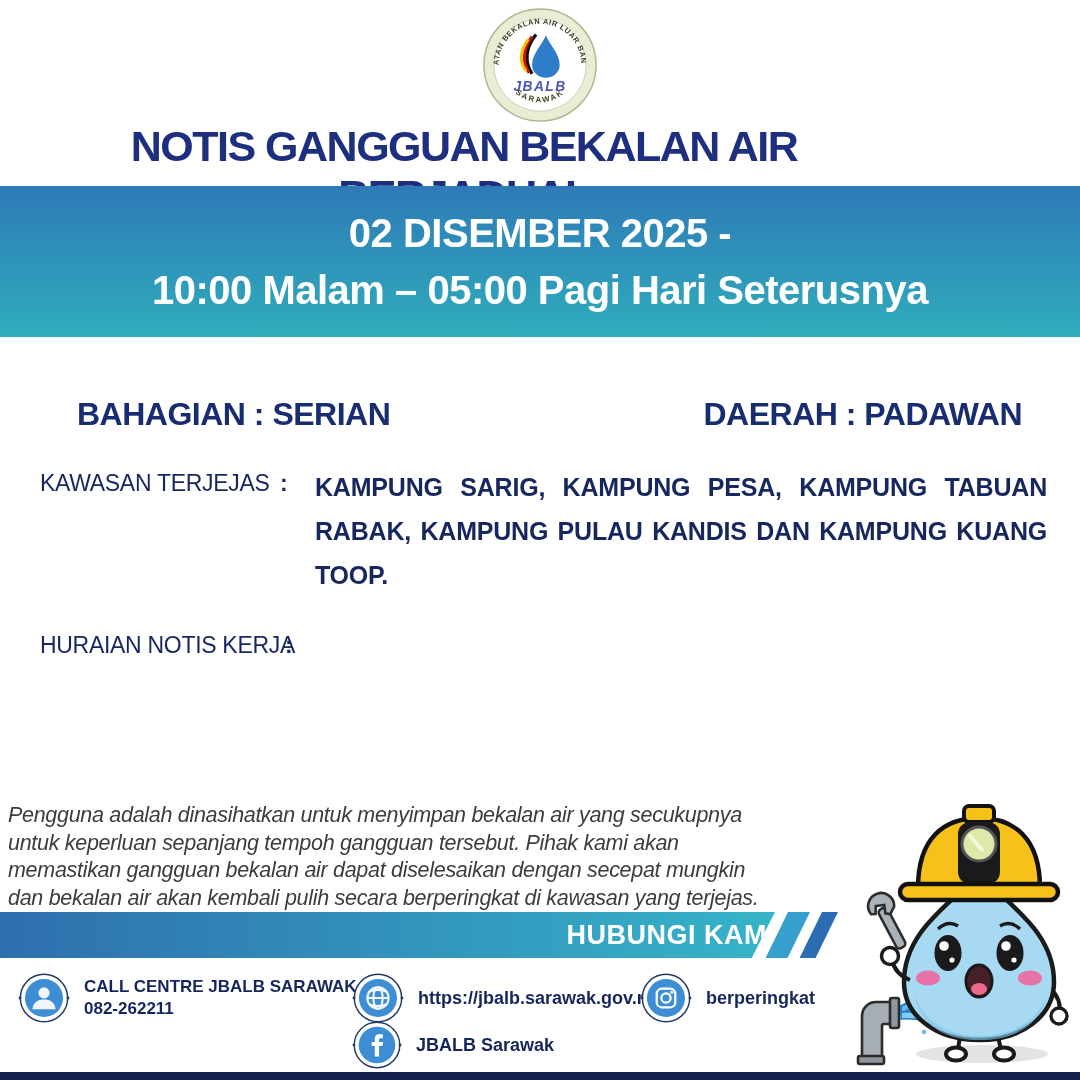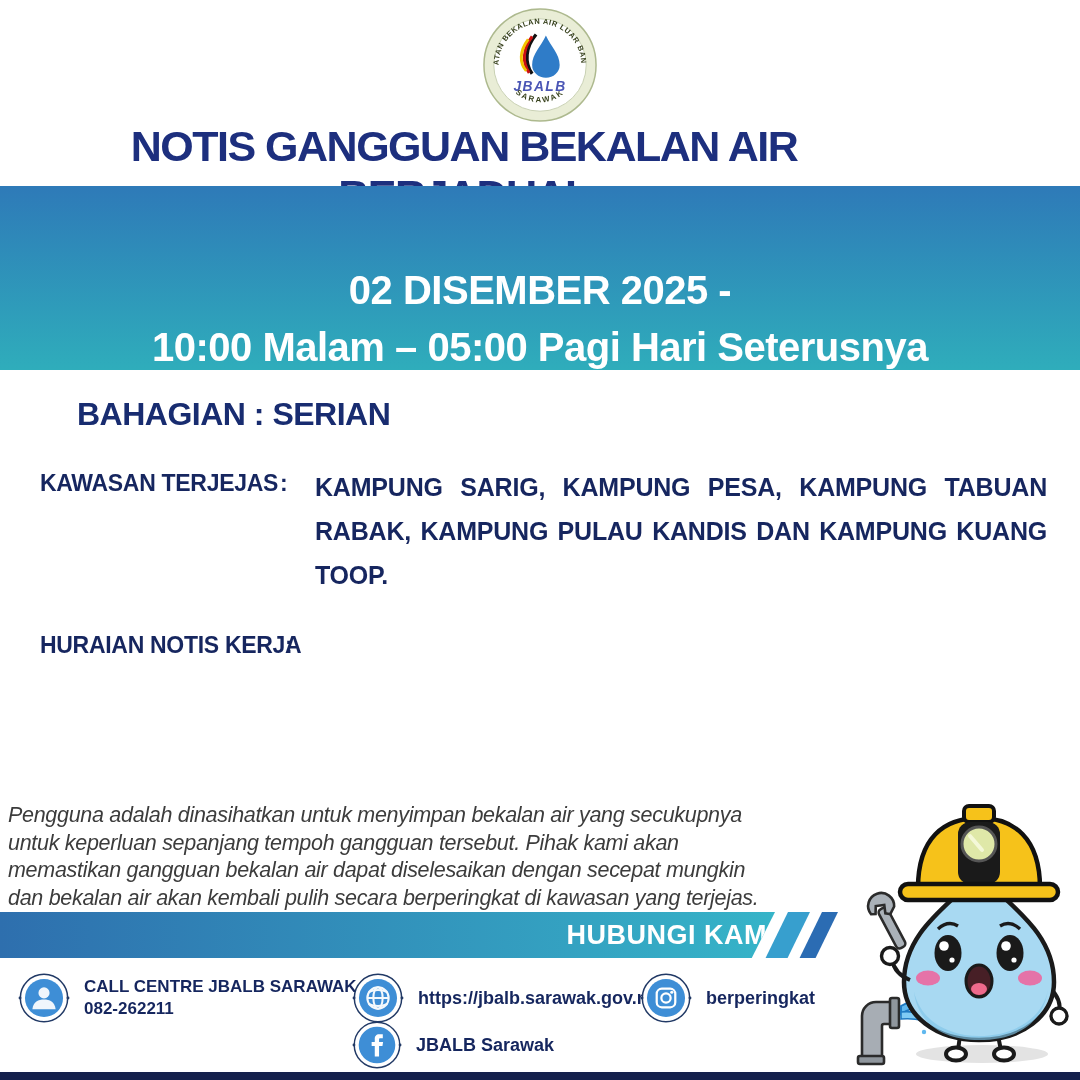--- a/index.html
+++ b/index.html
@@ -4,31 +4,31 @@
 <style>
   html,body{margin:0;padding:0;background:#ffffff;}
   #poster{position:relative;width:1080px;height:1080px;background:#ffffff;overflow:hidden;
           font-family:"Liberation Sans", sans-serif;}
   
   #logo{position:absolute;left:481px;top:6px;width:118px;height:118px;}
   
   #title{position:absolute;left:0;top:122px;width:928px;text-align:center;
          font-size:43px;font-weight:bold;letter-spacing:-1.5px;color:#1d2f7e;}
   
-  #banner{position:absolute;left:0;top:186px;width:1080px;height:184px;
+  #banner{position:absolute;left:0;top:186px;width:1080px;height:151px;
           background:linear-gradient(180deg,#2e7ab8 0%,#2fadbb 100%);
-          display:flex;flex-direction:column;justify-content:flex-end;align-items:center;gap:12px;}
+          display:flex;flex-direction:column;justify-content:center;align-items:center;gap:12px;}
   #banner .bline{color:#ffffff;font-weight:bold;font-size:40px;letter-spacing:-0.5px;}
   
   #bahagian{position:absolute;left:77px;top:396px;font-size:32px;font-weight:bold;
             letter-spacing:-0.5px;color:#182c70;}
   #daerah{position:absolute;right:58px;top:396px;font-size:32px;font-weight:bold;
           letter-spacing:-0.5px;color:#182c70;}
   
-  .dlabel{position:absolute;left:40px;font-size:23px;font-weight:bold;color:#16265f;letter-spacing:-0.3px;}
+  .dlabel{position:absolute;left:40px;font-size:23px;font-weight:normal;color:#16265f;letter-spacing:-0.3px;}
   .dcolon{position:absolute;font-size:23px;font-weight:bold;color:#16265f;}
   .dcontent{position:absolute;left:315px;width:732px;font-size:25px;font-weight:bold;
             color:#16265f;line-height:44px;text-align:justify;letter-spacing:-0.2px;}
   
   #advisory{position:absolute;left:8px;top:802px;width:775px;font-size:21.5px;font-style:italic;
             font-weight:500;color:#3c3c3c;line-height:27.5px;letter-spacing:-0.3px;}
   
   #contact-bar{position:absolute;left:0;top:912px;width:775px;height:46px;
                background:linear-gradient(90deg,#2e6fae 0%,#36b4c8 100%);
                clip-path:polygon(0 0,100% 0,97% 100%,0 100%);
@@ -76,20 +76,21 @@
   </svg>
 
   <div id="title">NOTIS GANGGUAN BEKALAN AIR BERJADUAL</div>
 
   <div id="banner">
     <div class="bline">02 DISEMBER 2025 -</div>
     <div class="bline">10:00 Malam – 05:00 Pagi Hari Seterusnya</div>
   </div>
 
   <div id="bahagian">BAHAGIAN : SERIAN</div>
+  <div id="daerah">DAERAH : PADAWAN</div>
 
   <div class="dlabel" style="top:470px">KAWASAN TERJEJAS</div>
   <div class="dcolon" style="left:280px;top:470px">:</div>
   <div class="dcontent" style="top:465px">KAMPUNG SARIG, KAMPUNG PESA, KAMPUNG TABUAN RABAK, KAMPUNG PULAU KANDIS DAN KAMPUNG KUANG TOOP.</div>
 
   <div class="dlabel" style="top:632px">HURAIAN NOTIS KERJA</div>
   <div class="dcolon" style="left:285px;top:632px">:</div>
 
   <div id="advisory">Pengguna adalah dinasihatkan untuk menyimpan bekalan air yang secukupnya untuk keperluan sepanjang tempoh gangguan tersebut. Pihak kami akan memastikan gangguan bekalan air dapat diselesaikan dengan secepat mungkin dan bekalan air akan kembali pulih secara berperingkat di kawasan yang terjejas. Segala kesulitan yang timbul akibat gangguan ini adalah sangat dikesali.</div>
 

